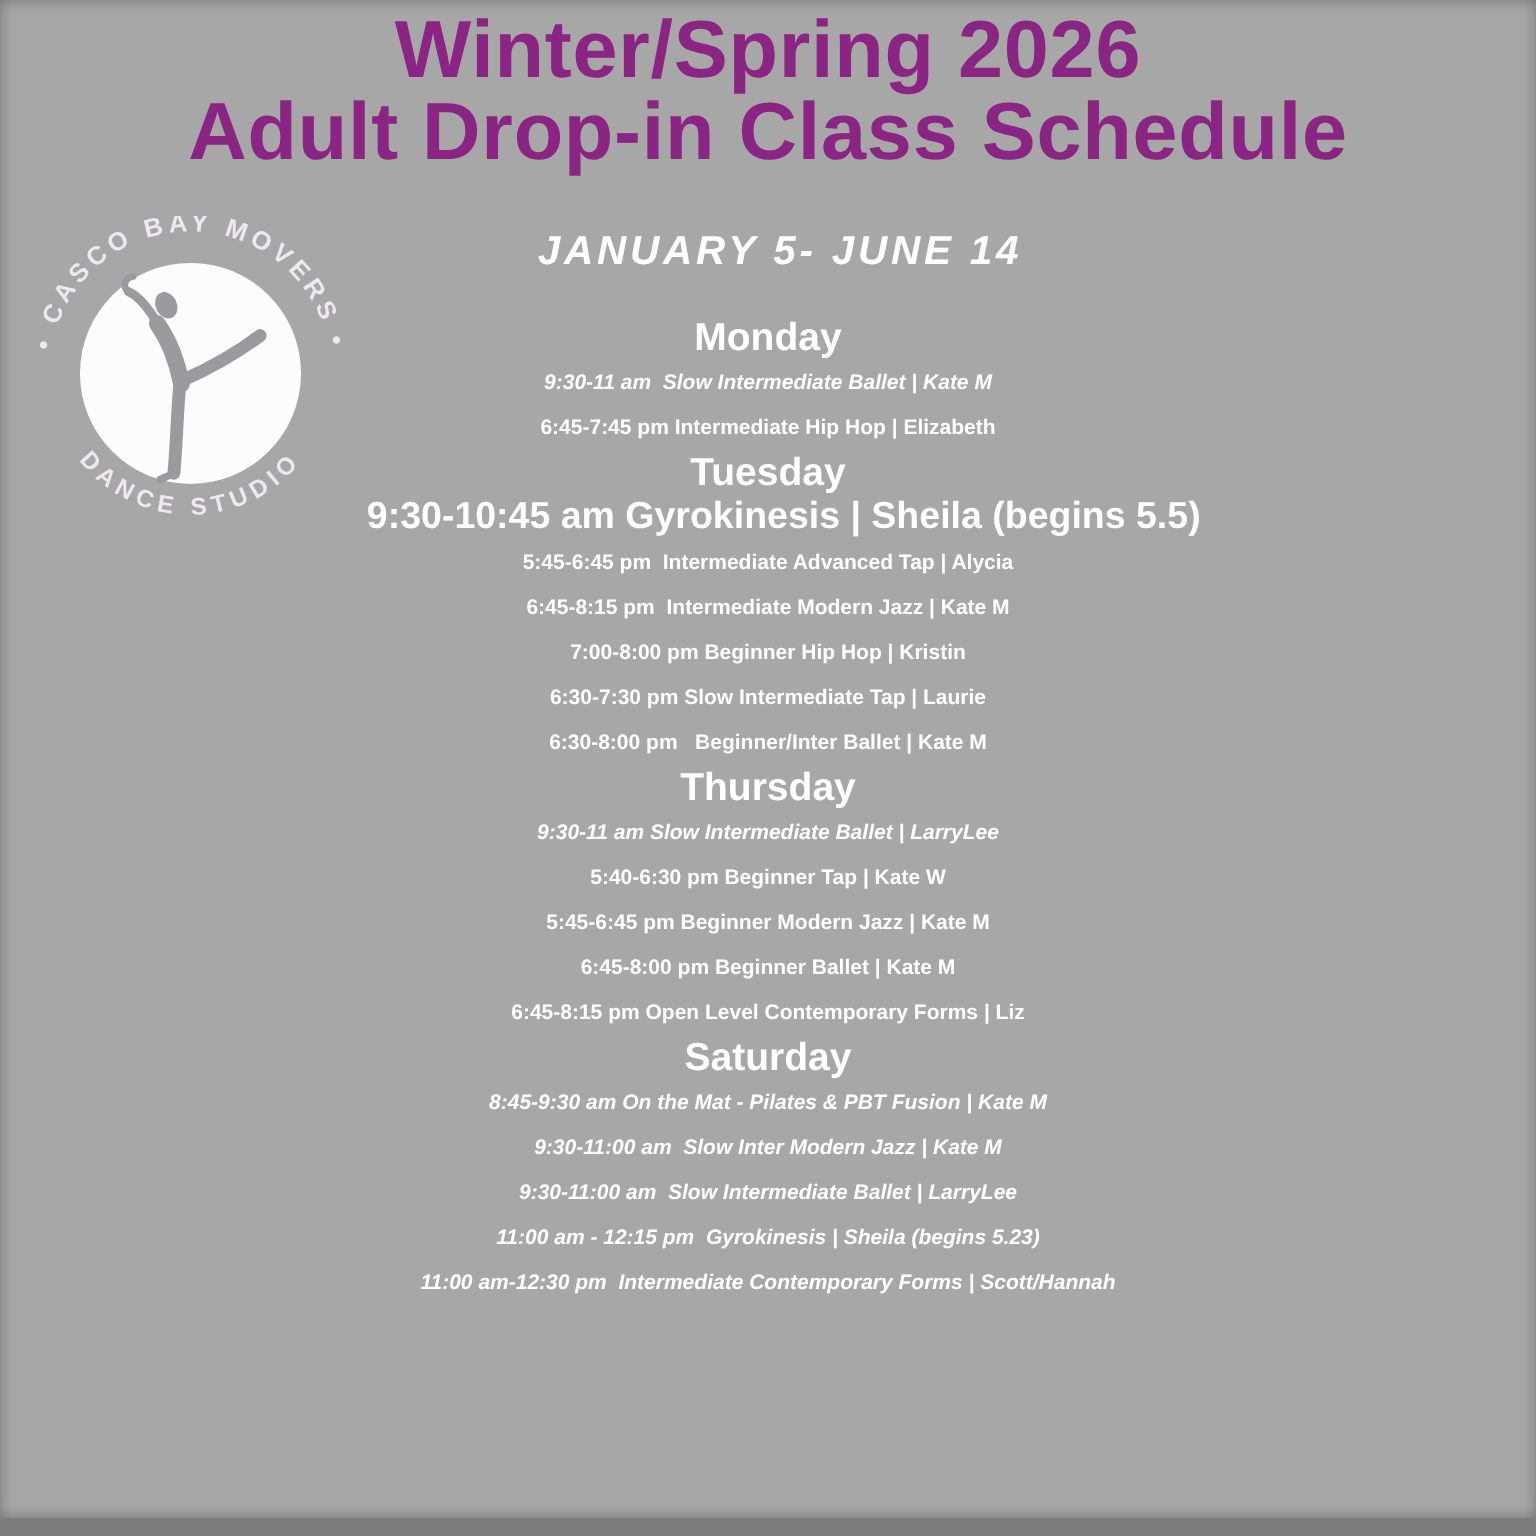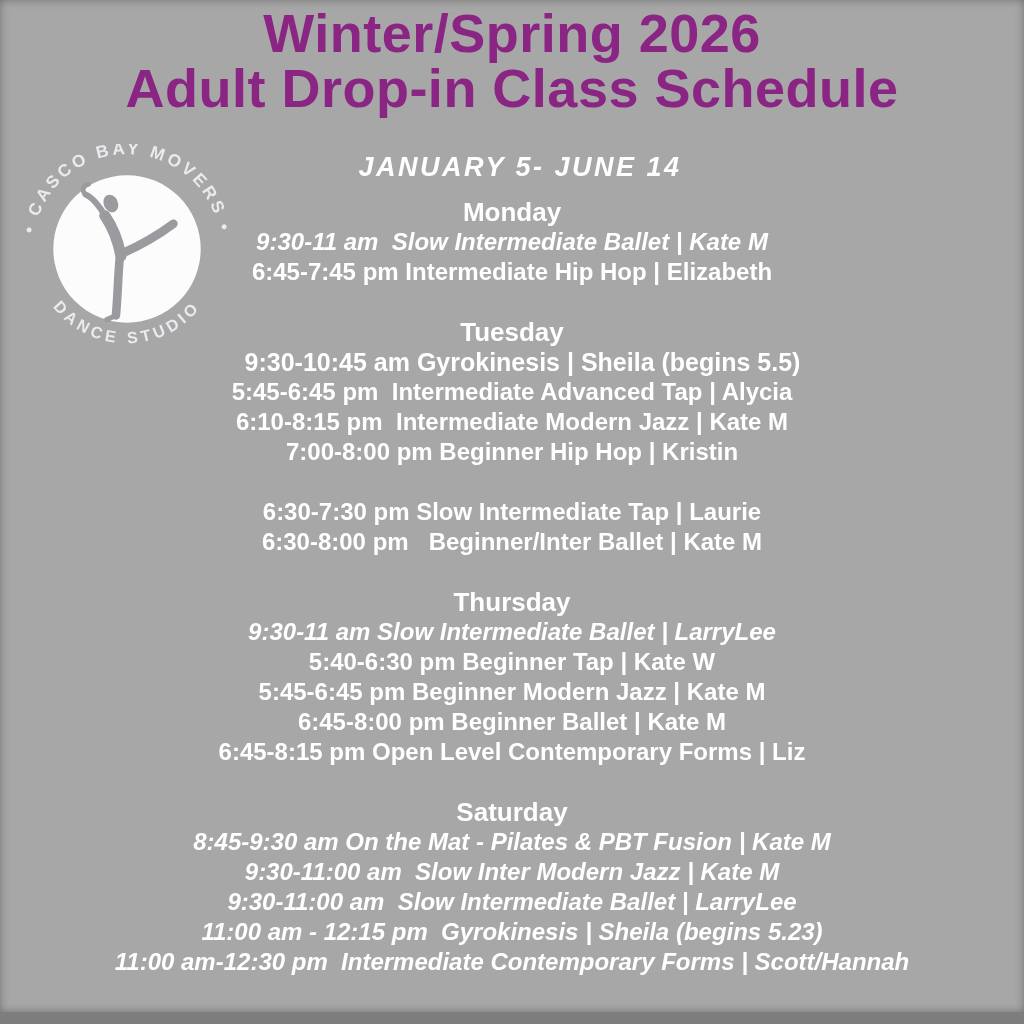--- a/index.html
+++ b/index.html
@@ -36,24 +36,24 @@
   }
   .logo svg{width:100%;height:100%;}
   .logo-circle{fill:var(--logo-circle);}
   .logo-figure{stroke:var(--logo-figure);fill:none;stroke-linecap:round;}
   .logo-figure-fill{fill:var(--logo-figure);}
   .ring-text{fill:var(--logo-ring-text);font-family:"Liberation Sans",sans-serif;font-weight:700;}
   .schedule{
     position:absolute;top:197px;left:0;right:0;z-index:2;
     text-align:center;color:var(--schedule-text);
   }
-  .day-section{margin-top:30px;}
-  .day-section:first-child{margin-top:0;}
+  .day-section{}
+  .day-section:first-child{margin-top:12px;}
   .day-header{font-size:26px;font-weight:700;line-height:30px;}
-  .class-line{font-size:24px;font-weight:700;line-height:30px;white-space:pre-wrap;}
+  .class-line{font-size:14px;font-weight:700;line-height:30px;white-space:pre-wrap;}
   .class-line.italic{font-style:italic;}
   .class-line.large{font-size:25px;padding-left:21px;}
 </style>
 </head>
 <body>
 
 <div class="poster">
 
   <div class="title">
     <div>Winter/Spring 2026</div>
@@ -91,21 +91,21 @@
   <div class="schedule" id="schedule">
       <section class="day-section">
         <div class="day-header">Monday</div>
         <div class="class-line italic">9:30-11 am  Slow Intermediate Ballet | Kate M</div>
         <div class="class-line">6:45-7:45 pm Intermediate Hip Hop | Elizabeth</div>
       </section>
       <section class="day-section">
         <div class="day-header">Tuesday</div>
         <div class="class-line large">9:30-10:45 am Gyrokinesis | Sheila (begins 5.5)</div>
         <div class="class-line">5:45-6:45 pm  Intermediate Advanced Tap | Alycia</div>
-        <div class="class-line">6:10-8:15 pm  Intermediate Modern Jazz | Kate M</div>
+        <div class="class-line">6:45-8:15 pm  Intermediate Modern Jazz | Kate M</div>
         <div class="class-line">7:00-8:00 pm Beginner Hip Hop | Kristin</div>
       </section>
       <section class="day-section">
         <div class="class-line">6:30-7:30 pm Slow Intermediate Tap | Laurie</div>
         <div class="class-line">6:30-8:00 pm   Beginner/Inter Ballet | Kate M</div>
       </section>
       <section class="day-section">
         <div class="day-header">Thursday</div>
         <div class="class-line italic">9:30-11 am Slow Intermediate Ballet | LarryLee</div>
         <div class="class-line">5:40-6:30 pm Beginner Tap | Kate W</div>

